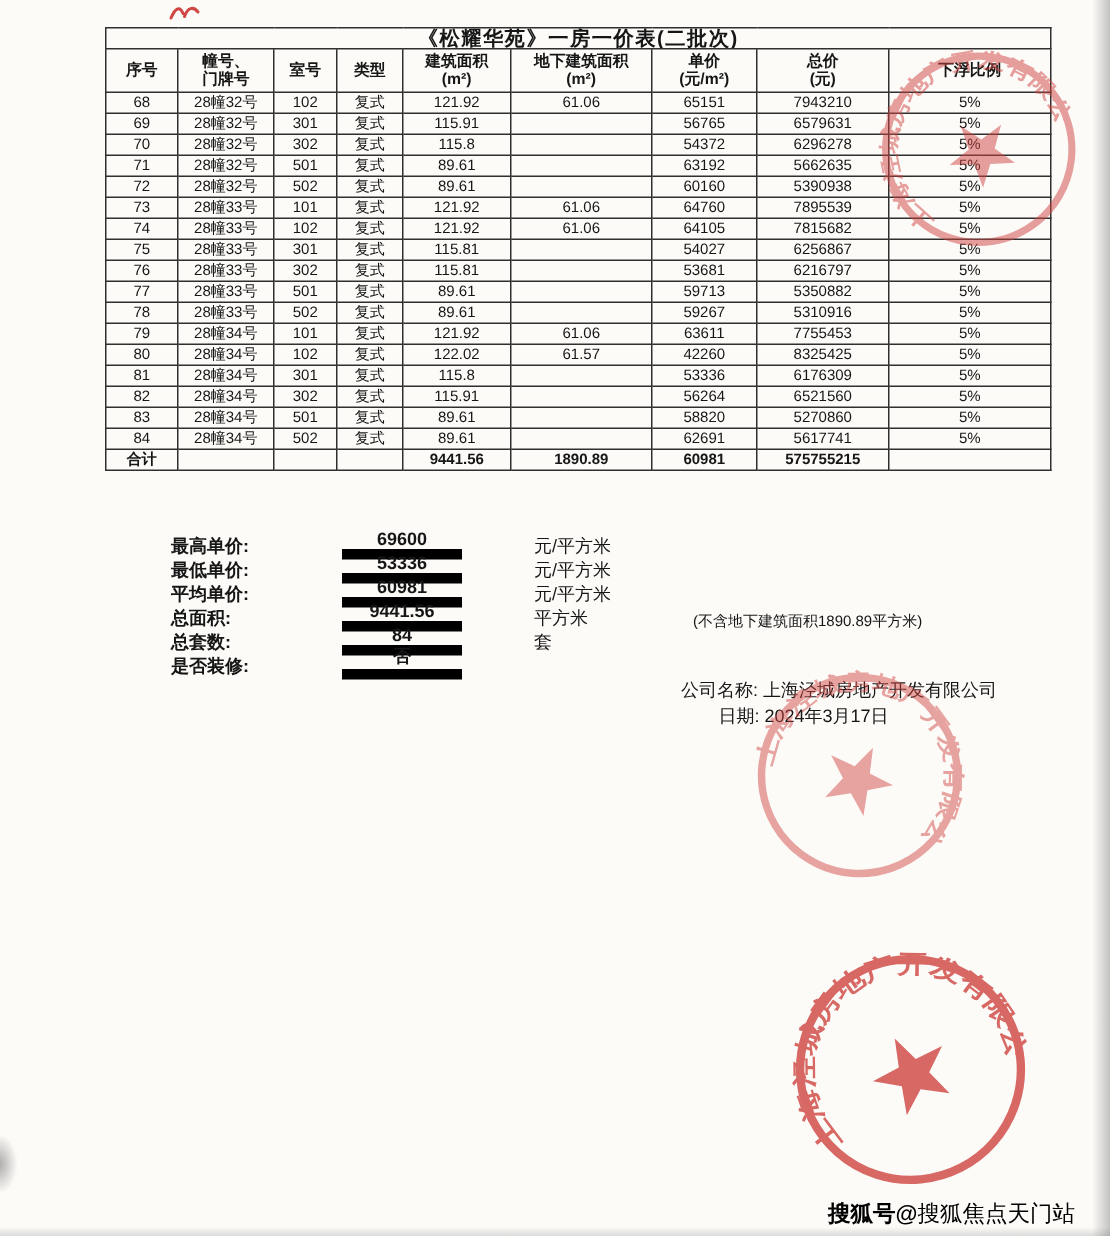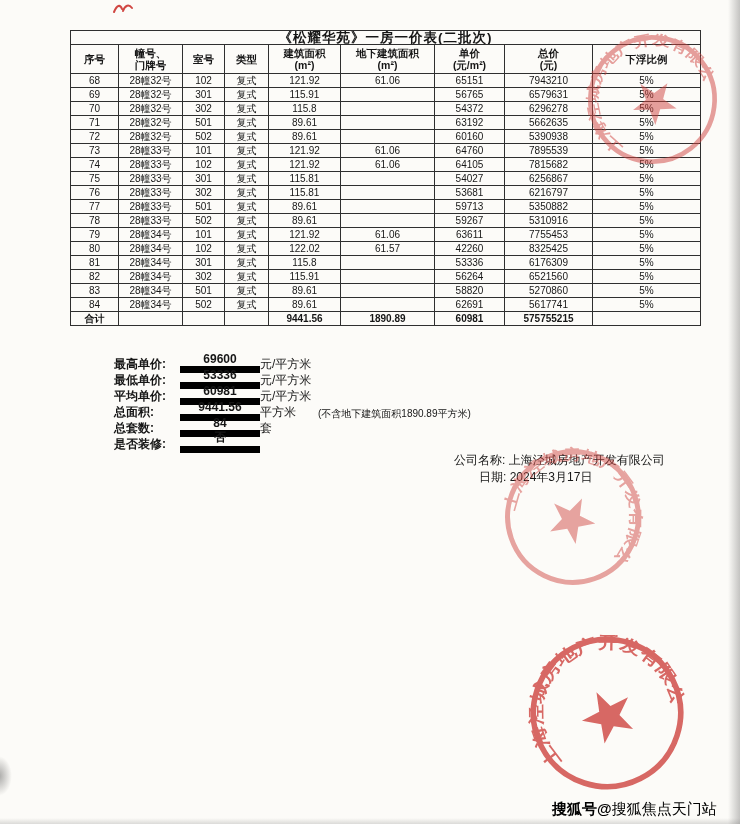--- a/index.html
+++ b/index.html
@@ -13,40 +13,40 @@
   .edge-right{position:absolute;right:0;top:0;width:12px;height:100%;
     background:linear-gradient(to right,rgba(0,0,0,0),rgba(90,90,90,.35));}
   .edge-bottom{position:absolute;left:0;bottom:0;width:100%;height:6px;
     background:linear-gradient(to bottom,rgba(0,0,0,0),rgba(120,120,120,.25));}
   .corner-smudge{position:absolute;left:-14px;bottom:28px;width:26px;height:40px;
     background:radial-gradient(ellipse at center,rgba(70,70,70,.45),rgba(70,70,70,0) 70%);}
   .red-mark{position:absolute;left:112px;top:2px;width:22px;height:14px;}
 
   
   table.price{
-    position:absolute;left:70px;top:30px;width:630px;
+    position:absolute;left:70px;top:18px;width:630px;
     border-collapse:collapse;table-layout:fixed;
     font-size:10px;
     padding-left:24px;
   }
   table.price td,table.price th{
     border:1px solid #2f2f2f;
     text-align:center;vertical-align:middle;
     padding:0 1px;height:13px;line-height:12px;
     overflow:hidden;white-space:nowrap;
   }
   td.title-cell{
     font-size:13.5px;font-weight:bold;height:20px;letter-spacing:1px;
   }
   table.price th{font-size:10.5px;font-weight:bold;line-height:12px;height:28px;}
   tr[data-name="total-row"] td{font-weight:600;}
 
   
   #summary-block{position:absolute;left:114px;top:357px;font-size:12px;}
-  .sum-line{display:flex;align-items:flex-end;height:16px;}
+  .sum-line{display:flex;align-items:flex-end;height:16px;gap:48px;}
   .sum-label{display:inline-block;width:66px;font-weight:bold;}
   .sum-value{display:inline-block;min-width:80px;text-align:center;
     border-bottom:7px solid #000000;font-weight:bold;}
   .sum-unit{display:inline-block;}
   .sum-note{display:inline-block;margin-left:22px;font-size:10px;}
 
   
   #company-block{position:absolute;left:454px;top:452px;font-size:12px;line-height:17px;}
   #company-block .date-line{margin-left:25px;}
 

